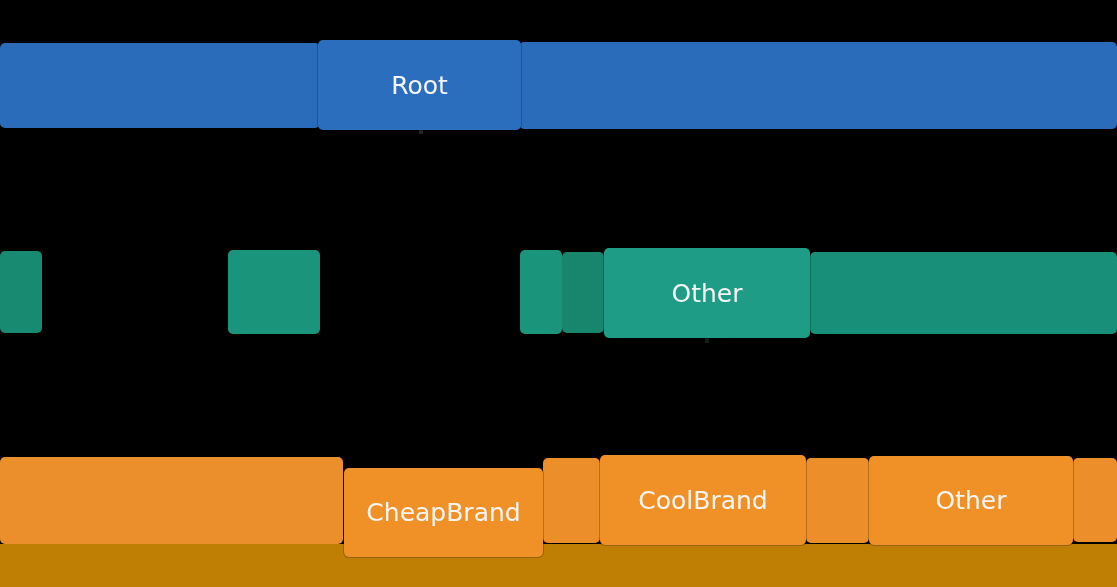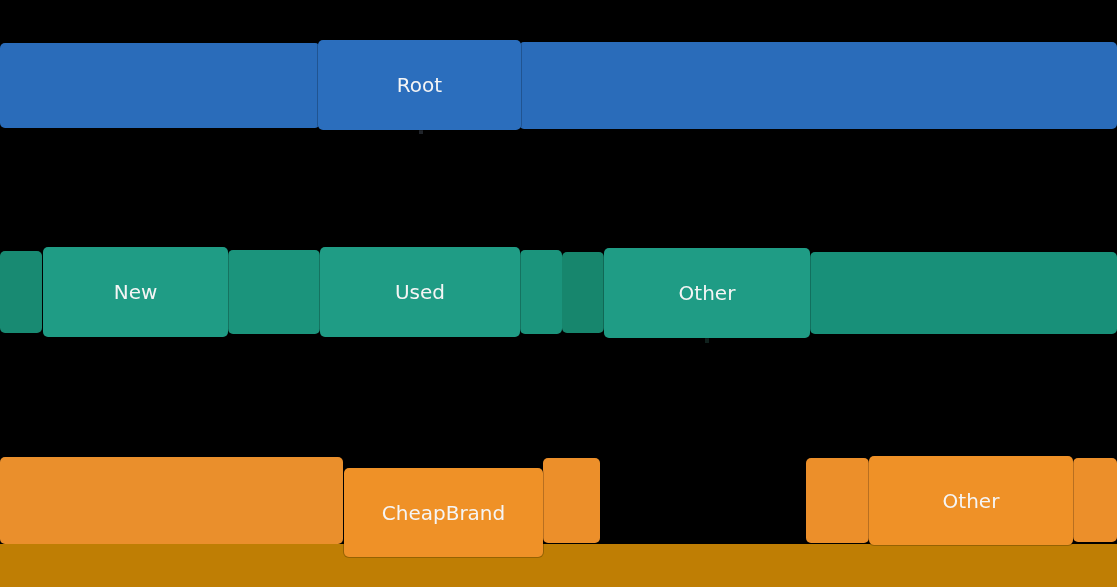--- a/index.html
+++ b/index.html
@@ -26,21 +26,21 @@
     align-items: center;
     justify-content: center;
     z-index: 1;
   }
   .seg.labeled {
     z-index: 2;
     box-shadow: 0 0 0 1px rgba(0,0,0,0.22);
   }
   .seg .node-label {
     color: #f5f5f5;
-    font-size: 20px;
+    font-size: 25px;
     line-height: 1;
     white-space: nowrap;
   }
   .strip {
     position: absolute;
     z-index: 0;
   }
   .stub {
     position: absolute;
     z-index: 0;
@@ -55,39 +55,36 @@
     <div class="stub" style="left: 705px; top: 337px; width: 4px; height: 6px; background: rgb(16, 33, 29);"></div>
     <div class="row">
       <div class="seg" style="left: 0px; top: 43px; width: 320px; height: 85px; background: rgb(42, 108, 186);"></div>
       <div class="seg labeled" style="left: 318px; top: 40px; width: 203px; height: 90px; background: rgb(43, 110, 189);">
         <span class="node-label">Root</span>
       </div>
       <div class="seg" style="left: 519px; top: 42px; width: 598px; height: 87px; background: rgb(42, 108, 186);"></div>
     </div>
     <div class="row">
       <div class="seg" style="left: 0px; top: 251px; width: 42px; height: 82px; background: rgb(24, 138, 114);"></div>
-      <div class="seg labeled" style="left: 43px; top: 247px; width: 185px; height: 90px; background: rgb(31, 156, 133);">
-        <span class="node-label">New</span>
-      </div>
       <div class="seg" style="left: 228px; top: 250px; width: 92px; height: 84px; background: rgb(27, 148, 124);"></div>
-      <div class="seg labeled" style="left: 320px; top: 247px; width: 200px; height: 90px; background: rgb(31, 156, 133);">
-        <span class="node-label">Used</span>
-      </div>
       <div class="seg" style="left: 520px; top: 250px; width: 42px; height: 84px; background: rgb(27, 148, 124);"></div>
       <div class="seg" style="left: 562px; top: 252px; width: 42px; height: 81px; background: rgb(23, 134, 109);"></div>
       <div class="seg labeled" style="left: 604px; top: 248px; width: 206px; height: 90px; background: rgb(31, 156, 133);">
         <span class="node-label">Other</span>
       </div>
       <div class="seg" style="left: 810px; top: 252px; width: 307px; height: 82px; background: rgb(24, 144, 121);"></div>
     </div>
     <div class="row">
       <div class="seg" style="left: 0px; top: 457px; width: 343px; height: 87px; background: rgb(234, 143, 44);"></div>
       <div class="seg labeled" style="left: 344px; top: 456px; width: 199px; height: 89px; background: rgb(239, 145, 39); margin-top: 12px;">
         <span class="node-label">CheapBrand</span>
       </div>
       <div class="seg" style="left: 543px; top: 458px; width: 57px; height: 85px; background: rgb(236, 143, 42);"></div>
+      <div class="seg labeled" style="left: 600px; top: 455px; width: 206px; height: 90px; background: rgb(239, 145, 39);">
+        <span class="node-label">CoolBrand</span>
+      </div>
       <div class="seg" style="left: 806px; top: 458px; width: 63px; height: 85px; background: rgb(236, 143, 42);"></div>
       <div class="seg labeled" style="left: 869px; top: 456px; width: 204px; height: 89px; background: rgb(239, 145, 39);">
         <span class="node-label">Other</span>
       </div>
       <div class="seg" style="left: 1073px; top: 458px; width: 44px; height: 84px; background: rgb(236, 143, 42);"></div>
     </div>
   </div>
 
 </body></html>

